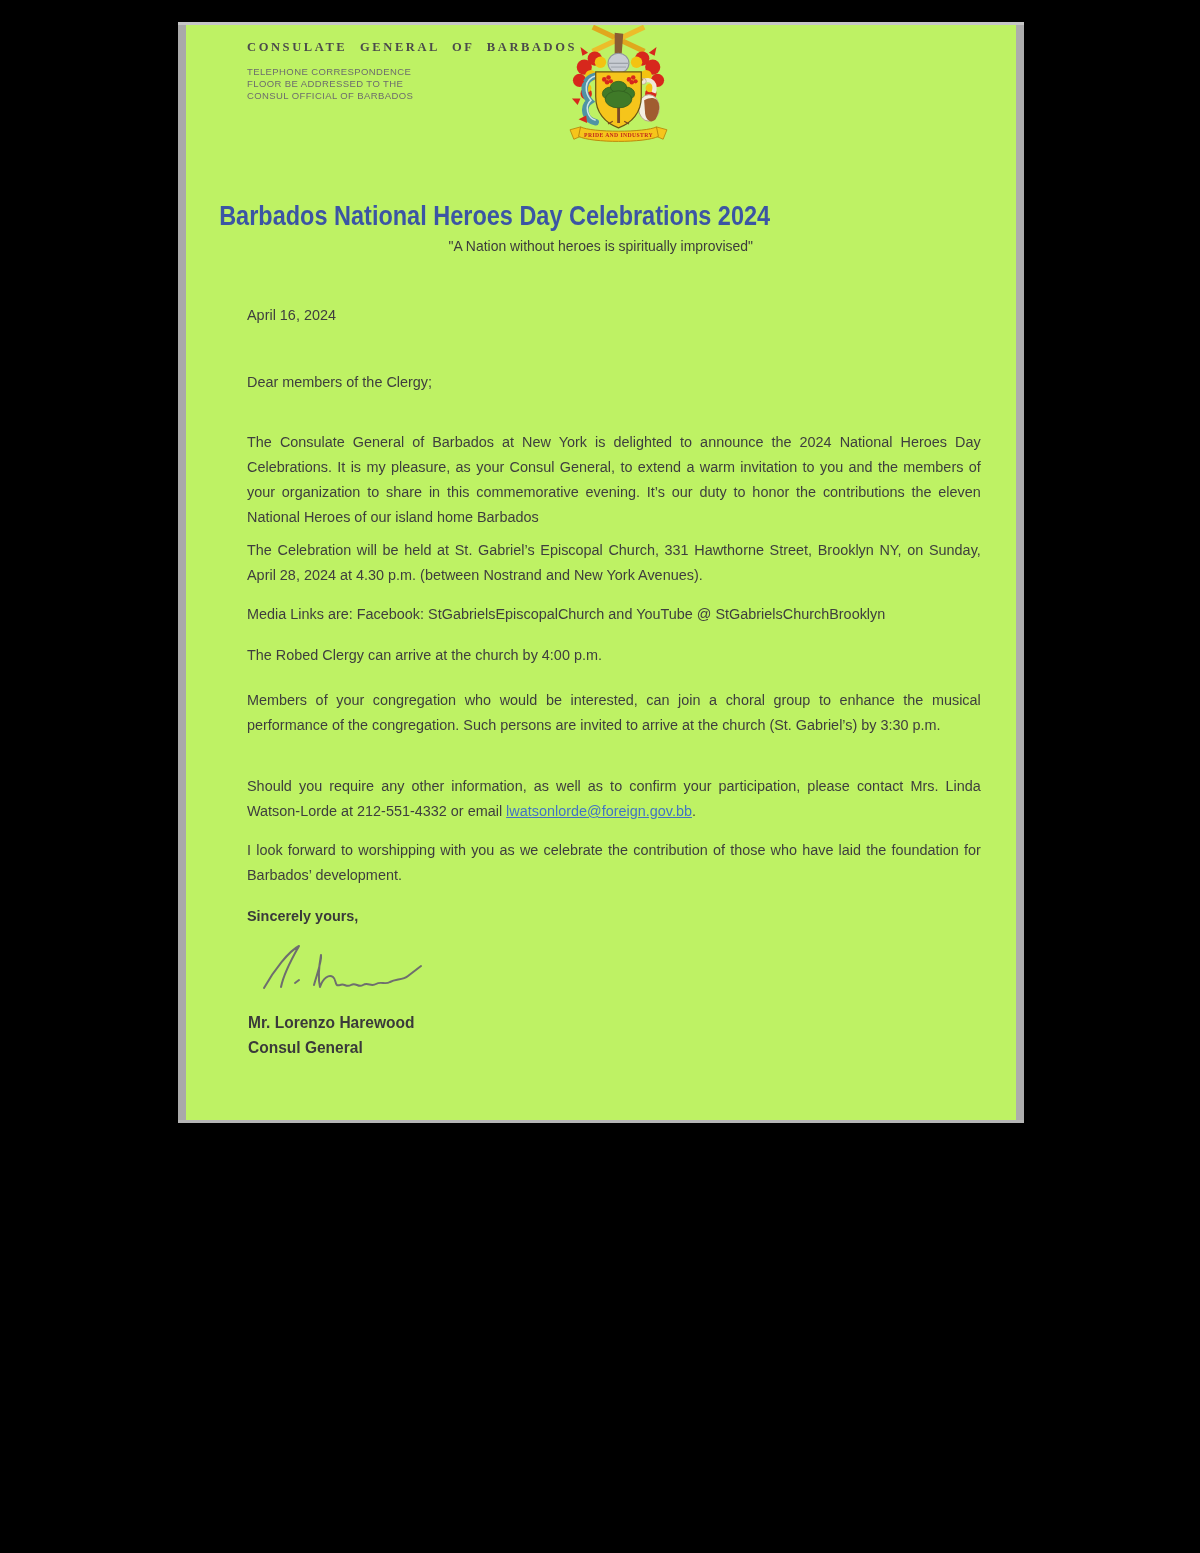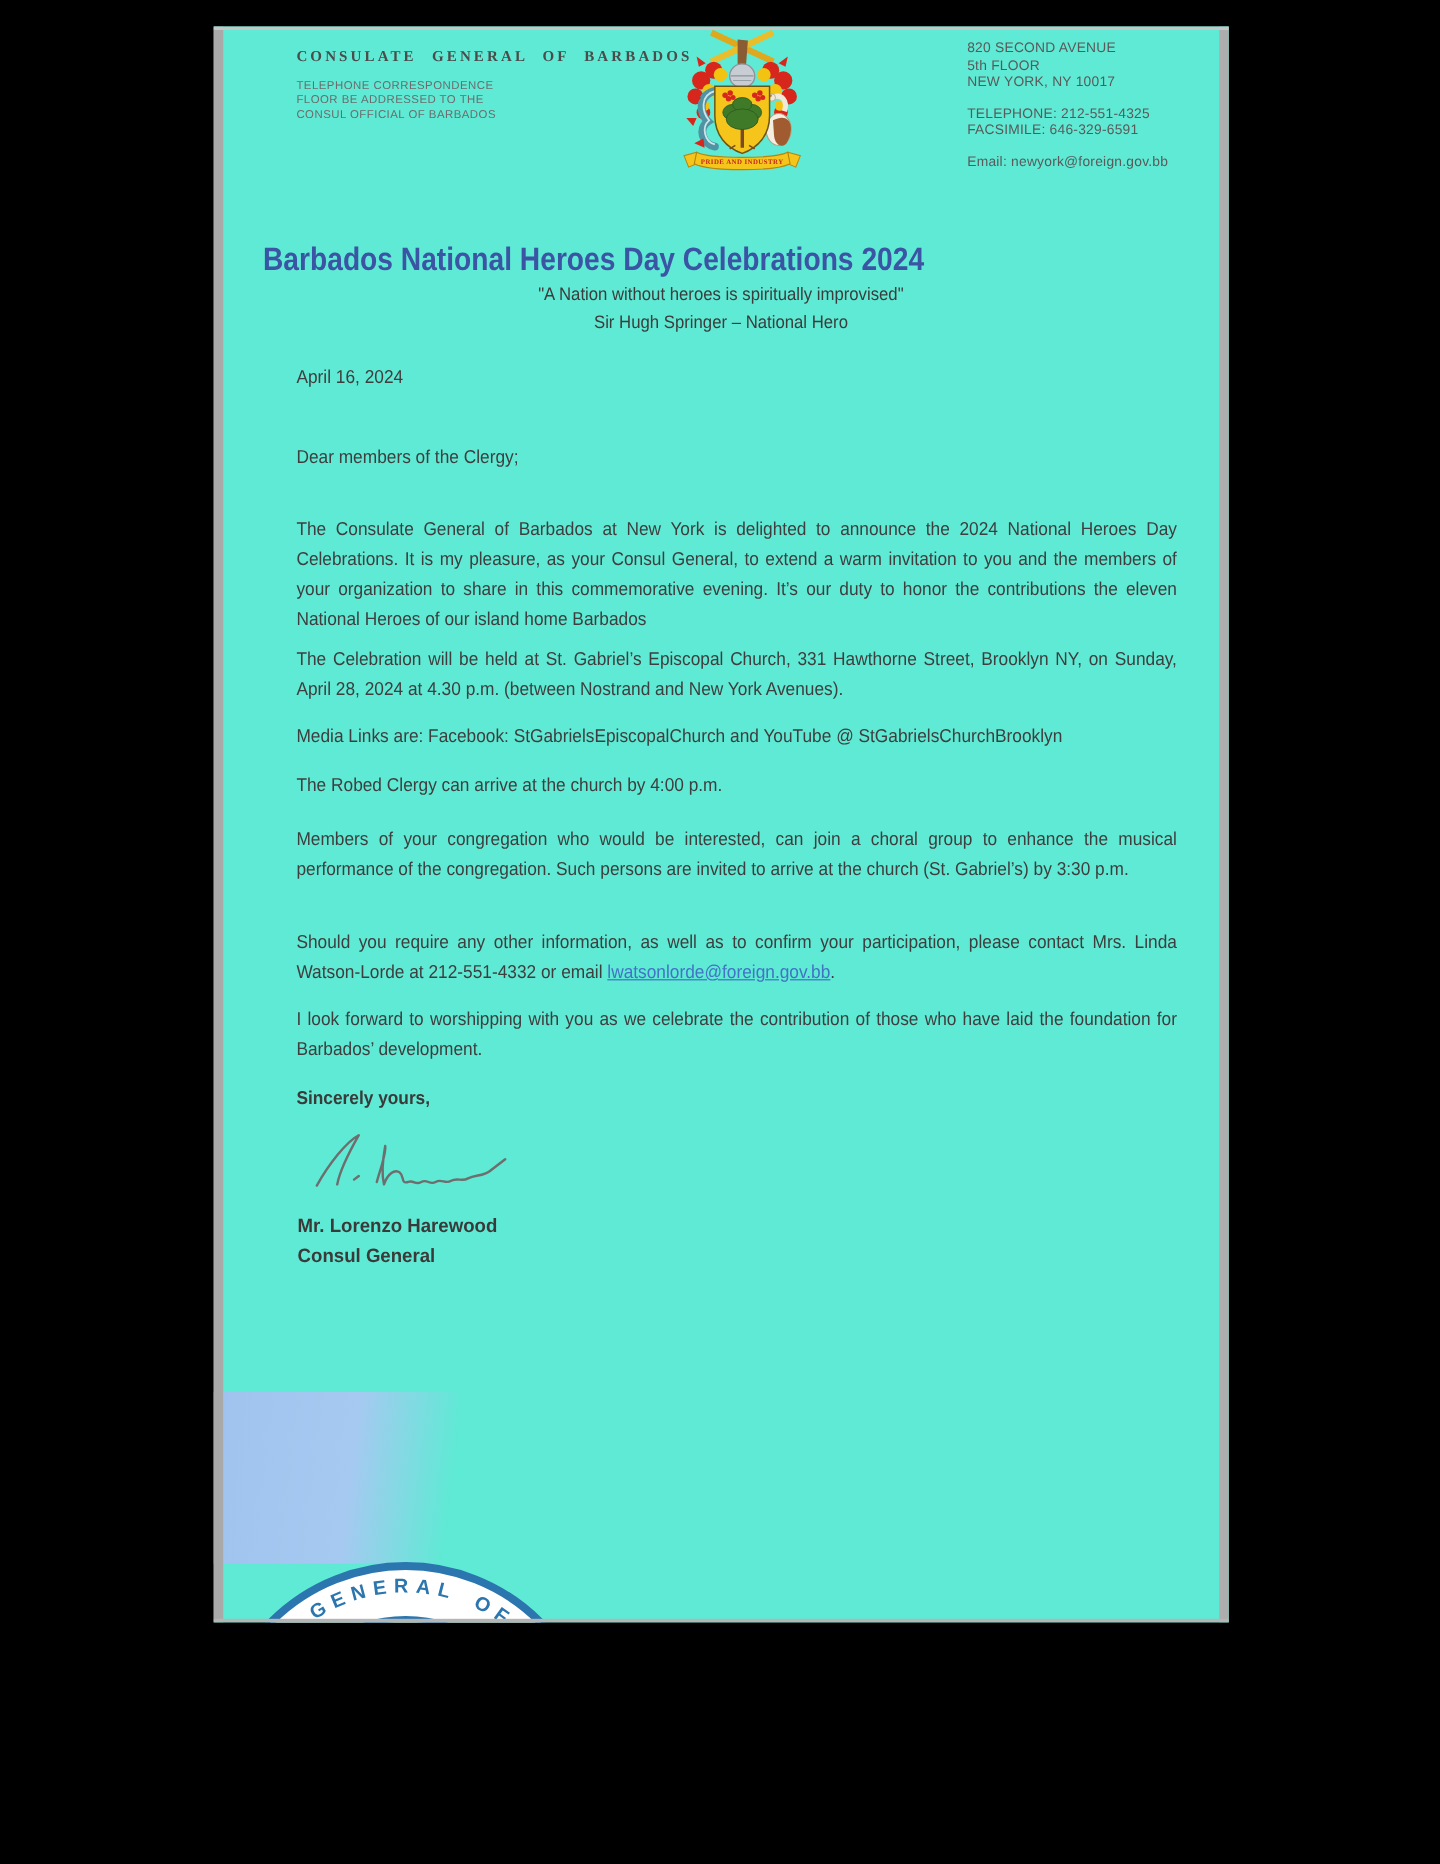--- a/index.html
+++ b/index.html
@@ -4,22 +4,22 @@
 <style>
   html,body{margin:0;padding:0;}
   body{
     width:1200px;height:1553px;
     background:#000;
     position:relative;
     overflow:hidden;
     font-family:"Liberation Sans",sans-serif;
   }
   .page{
-    position:absolute;left:178px;top:22px;width:846px;height:1330px;
-    background:#5eead4;overflow:hidden;
+    position:absolute;left:178px;top:22px;width:846px;height:1101px;
+    background:#bef264;overflow:hidden;
   }
   .edge{position:absolute;z-index:6;}
   .edge-left{left:0;top:0;width:8px;height:100%;background:#a9a9a9;}
   .edge-right{right:0;top:0;width:8px;height:100%;background:#adadad;}
   .edge-top{left:0;top:0;width:100%;height:3px;background:#c6c6c6;}
   .edge-bottom{left:0;bottom:0;width:100%;height:3px;background:#b5b5b5;}
   .abs{position:absolute;}
   
   .lh-org{
     left:69px;top:18px;
@@ -153,36 +153,23 @@
   <div class="abs lh-note">
     <div>TELEPHONE CORRESPONDENCE</div>
     <div>FLOOR BE ADDRESSED TO THE</div>
     <div>CONSUL OFFICIAL OF BARBADOS</div>
   </div>
 
   <svg class="abs coat-top" width="133" height="126" viewBox="0 0 140 132">
     <use href="#coat" width="140" height="132"></use>
   </svg>
 
-  <div class="abs lh-addr">
-    <div class="grp">
-      <div>820 SECOND AVENUE</div>
-      <div>5th FLOOR</div>
-      <div>NEW YORK, NY 10017</div>
-    </div>
-    <div class="grp">
-      <div>TELEPHONE: 212-551-4325</div>
-      <div>FACSIMILE: 646-329-6591</div>
-    </div>
-    <div>Email: newyork@foreign.gov.bb</div>
-  </div>
 
   <h1 class="abs title" style="color:#3b55a4"><span class="cx">Barbados National Heroes Day Celebrations 2024</span></h1>
   <div class="abs quote"><span class="cx2">"A Nation without heroes is spiritually improvised"</span></div>
-  <div class="abs attrib"><span class="cx2">Sir Hugh Springer – National Hero</span></div>
 
   <p class="bodytx single" style="top:280px">April 16, 2024</p>
   <p class="bodytx single" style="top:347px">Dear members of the Clergy;</p>
   <p class="bodytx" style="top:407px">The Consulate General of Barbados at New York is delighted to announce the 2024 National Heroes Day Celebrations. It is my pleasure, as your Consul General, to extend a warm invitation to you and the members of your organization to share in this commemorative evening.  It’s our duty to honor the contributions the eleven National Heroes of our island home Barbados</p>
   <p class="bodytx" style="top:515px">The Celebration will be held at St. Gabriel’s Episcopal Church, 331 Hawthorne Street, Brooklyn NY, on Sunday, April 28, 2024 at 4.30 p.m. (between Nostrand and New York Avenues).</p>
   <p class="bodytx single" style="top:579px">Media Links are: Facebook: StGabrielsEpiscopalChurch  and YouTube @ StGabrielsChurchBrooklyn</p>
   <p class="bodytx single" style="top:620px">The Robed Clergy can arrive at the church by 4:00 p.m.</p>
   <p class="bodytx" style="top:665px">Members of your congregation who would be interested, can join a choral group to enhance the musical performance of the congregation. Such persons are invited to arrive at the church (St. Gabriel’s) by 3:30 p.m.</p>
   <p class="bodytx" style="top:751px"><span>Should you require any other information, as well as to confirm your participation, please contact Mrs. Linda Watson-Lorde at 212-551-4332 or email </span><a class="maillink">lwatsonlorde@foreign.gov.bb</a><span>.</span></p>
   <p class="bodytx" style="top:815px">I look forward to worshipping with you as we celebrate the contribution of those who have laid the foundation for Barbados’ development.</p>

